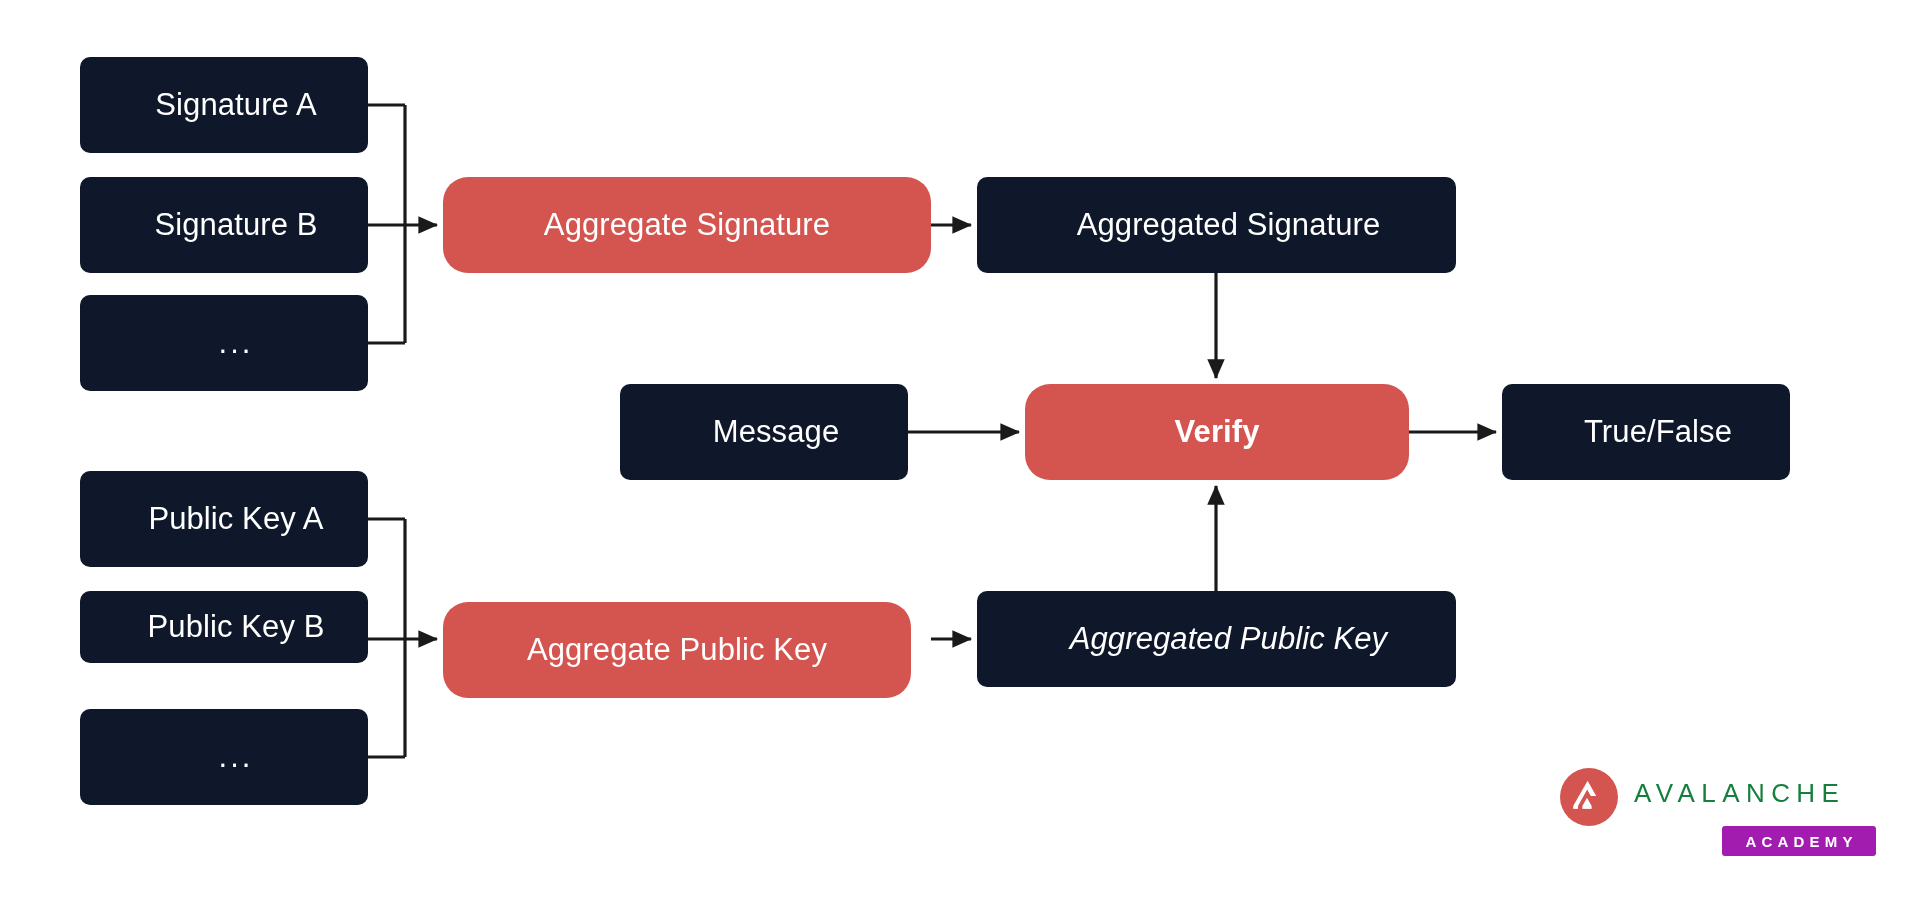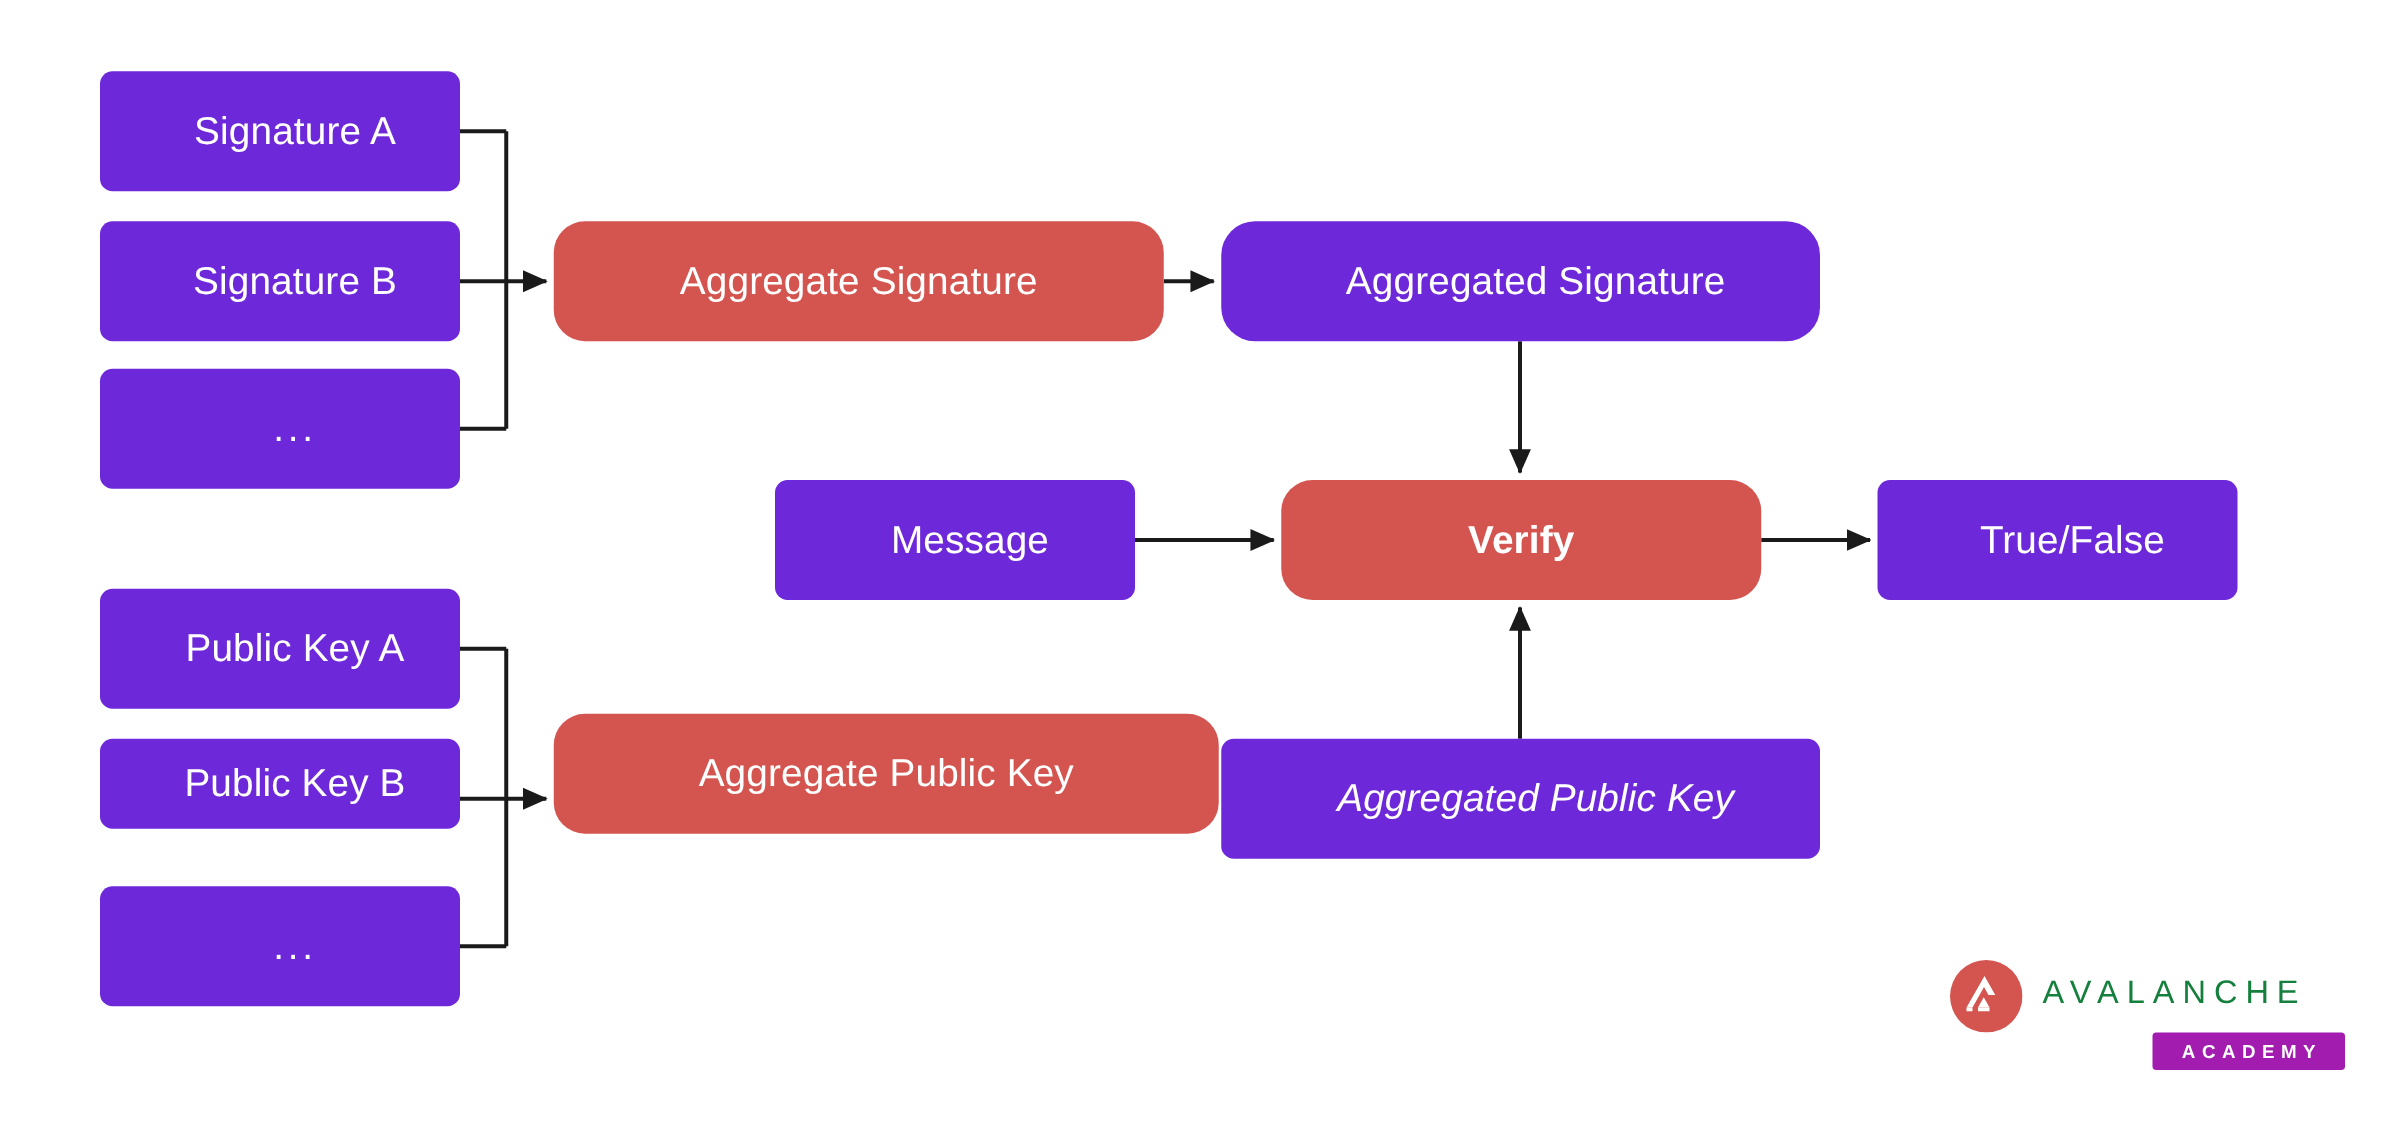--- a/index.html
+++ b/index.html
@@ -27,21 +27,21 @@
     color: #ffffff;
     font-size: 31px;
     font-weight: 400;
     line-height: 1.1;
     letter-spacing: 0.1px;
     text-align: center;
     box-sizing: border-box;
     padding: 0 10px;
     white-space: nowrap;
   }
-  .node.blue  { background: #6d28d9; padding-left: 34px; }
+  .node.blue  { background: #0f172a; padding-left: 34px; }
   .node.red   { background: #d4544f; border-radius: 25px; }
   .node.bold  { font-weight: bold; }
   .node.dots  { font-size: 31px; letter-spacing: 3px; }
 
   #wires {
     position: absolute;
     left: 0;
     top: 0;
     width: 1920px;
     height: 904px;
@@ -138,35 +138,35 @@
   </svg>
 
   <div class="node blue" style="left:80px;  top:57px;  width:288px; height:96px;">Signature A</div>
 
   <div class="node blue" style="left:80px;  top:177px; width:288px; height:96px;">Signature B</div>
 
   <div class="node blue dots" style="left:80px; top:295px; width:288px; height:96px;">...</div>
 
   <div class="node red" style="left:443px; top:177px; width:488px; height:96px;">Aggregate Signature</div>
 
-  <div class="node blue" style="left:977px; top:177px; width:479px; height:96px;border-radius:27px;">Aggregated Signature</div>
+  <div class="node blue" style="left:977px; top:177px; width:479px; height:96px;">Aggregated Signature</div>
 
   <div class="node red bold" style="left:1025px; top:384px; width:384px; height:96px;">Verify</div>
 
   <div class="node blue" style="left:620px; top:384px; width:288px; height:96px;">Message</div>
 
   <div class="node blue" style="left:1502px; top:384px; width:288px; height:96px;">True/False</div>
 
   <div class="node blue" style="left:80px; top:471px; width:288px; height:96px;">Public Key A</div>
 
   <div class="node blue" style="left:80px; top:591px; width:288px; height:72px;">Public Key B</div>
 
   <div class="node blue dots" style="left:80px; top:709px; width:288px; height:96px;">...</div>
 
-  <div class="node red" style="left:443px; top:571px; width:532px; height:96px;">Aggregate Public Key</div>
+  <div class="node red" style="left:443px; top:602px; width:468px; height:96px;">Aggregate Public Key</div>
 
   <div class="node blue" style="left:977px; top:591px; width:479px; height:96px;font-style:italic;">Aggregated Public Key</div>
 
   <div id="logo">
 
     <svg id="logo-mark" viewBox="0 0 58 58" width="58" height="58" xmlns="http://www.w3.org/2000/svg">
       <circle cx="29" cy="29" r="29" fill="#d4544f"></circle>
       <path d="M 27.6 12.8 L 36.2 27.9 L 30.8 27.9 L 27.2 21.6 L 18.0 37.9 L 13.2 37.9 Z" fill="#ffffff"></path>
       <path d="M 22.4 37.9 L 27.0 29.8 L 31.6 37.9 Z" fill="#ffffff"></path>
       <path d="M 13.2 37.9 L 18.0 37.9 L 18.0 40.9 L 13.2 40.9 Z" fill="#ffffff"></path>

